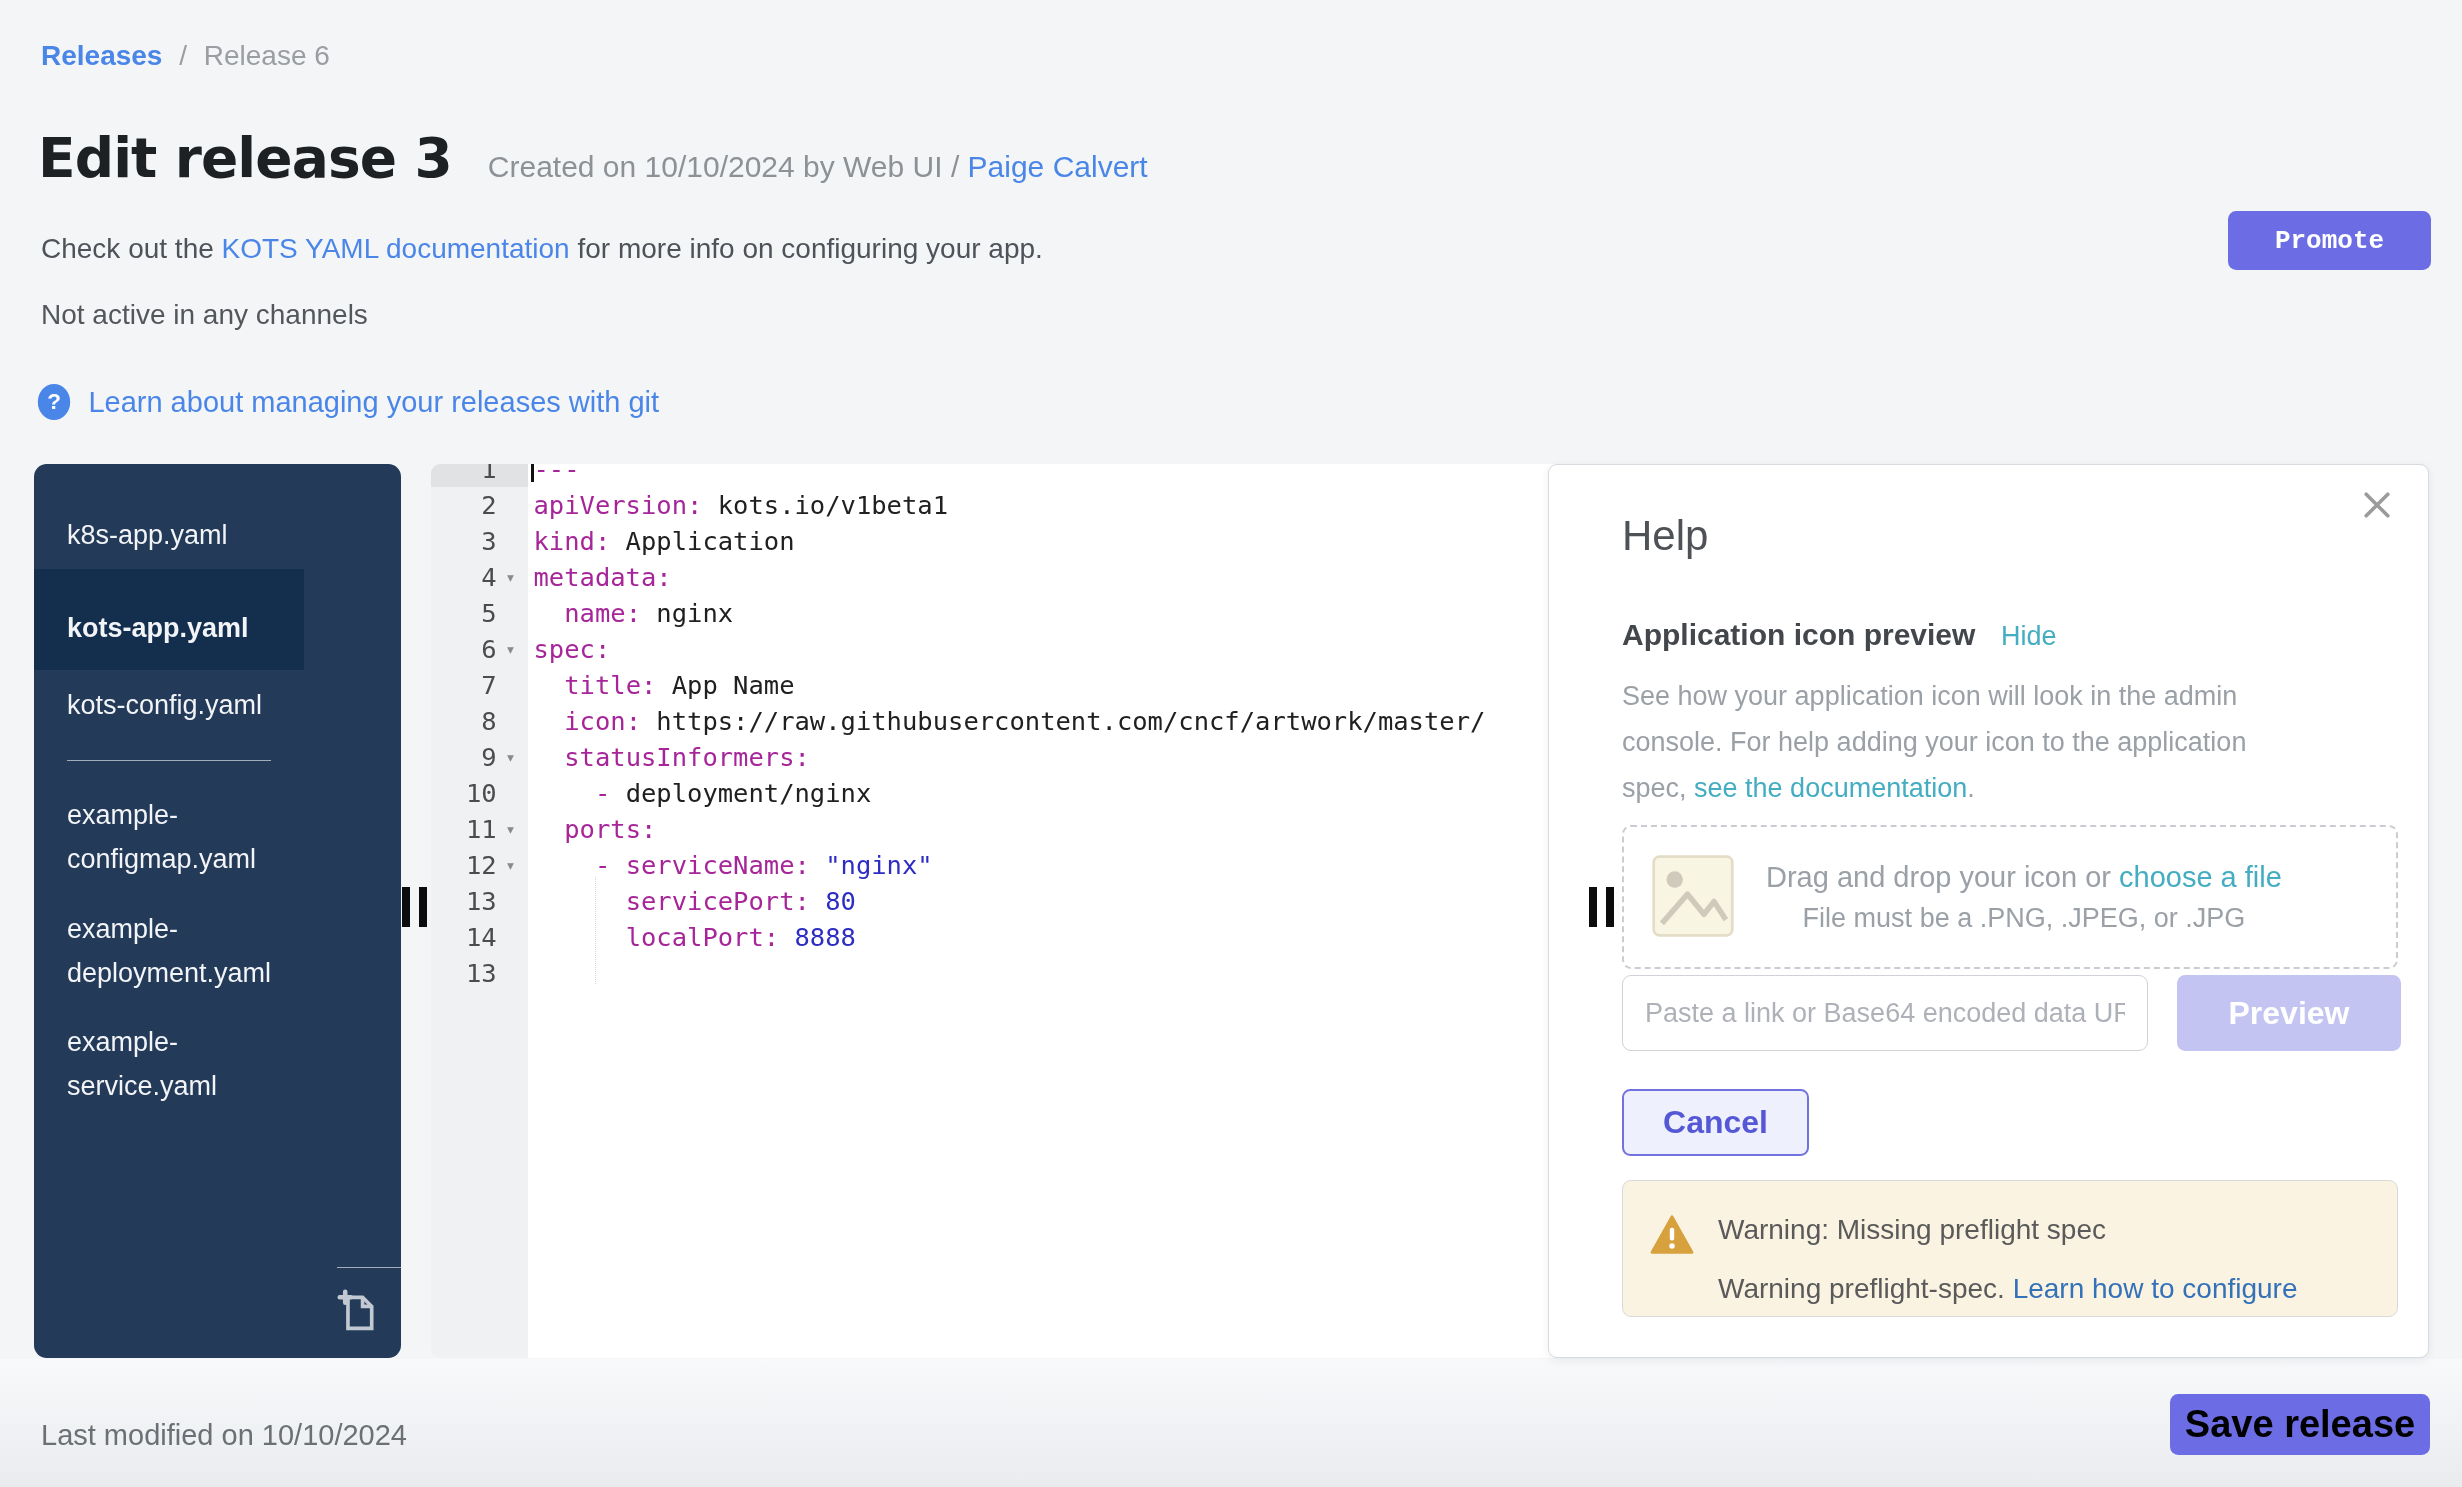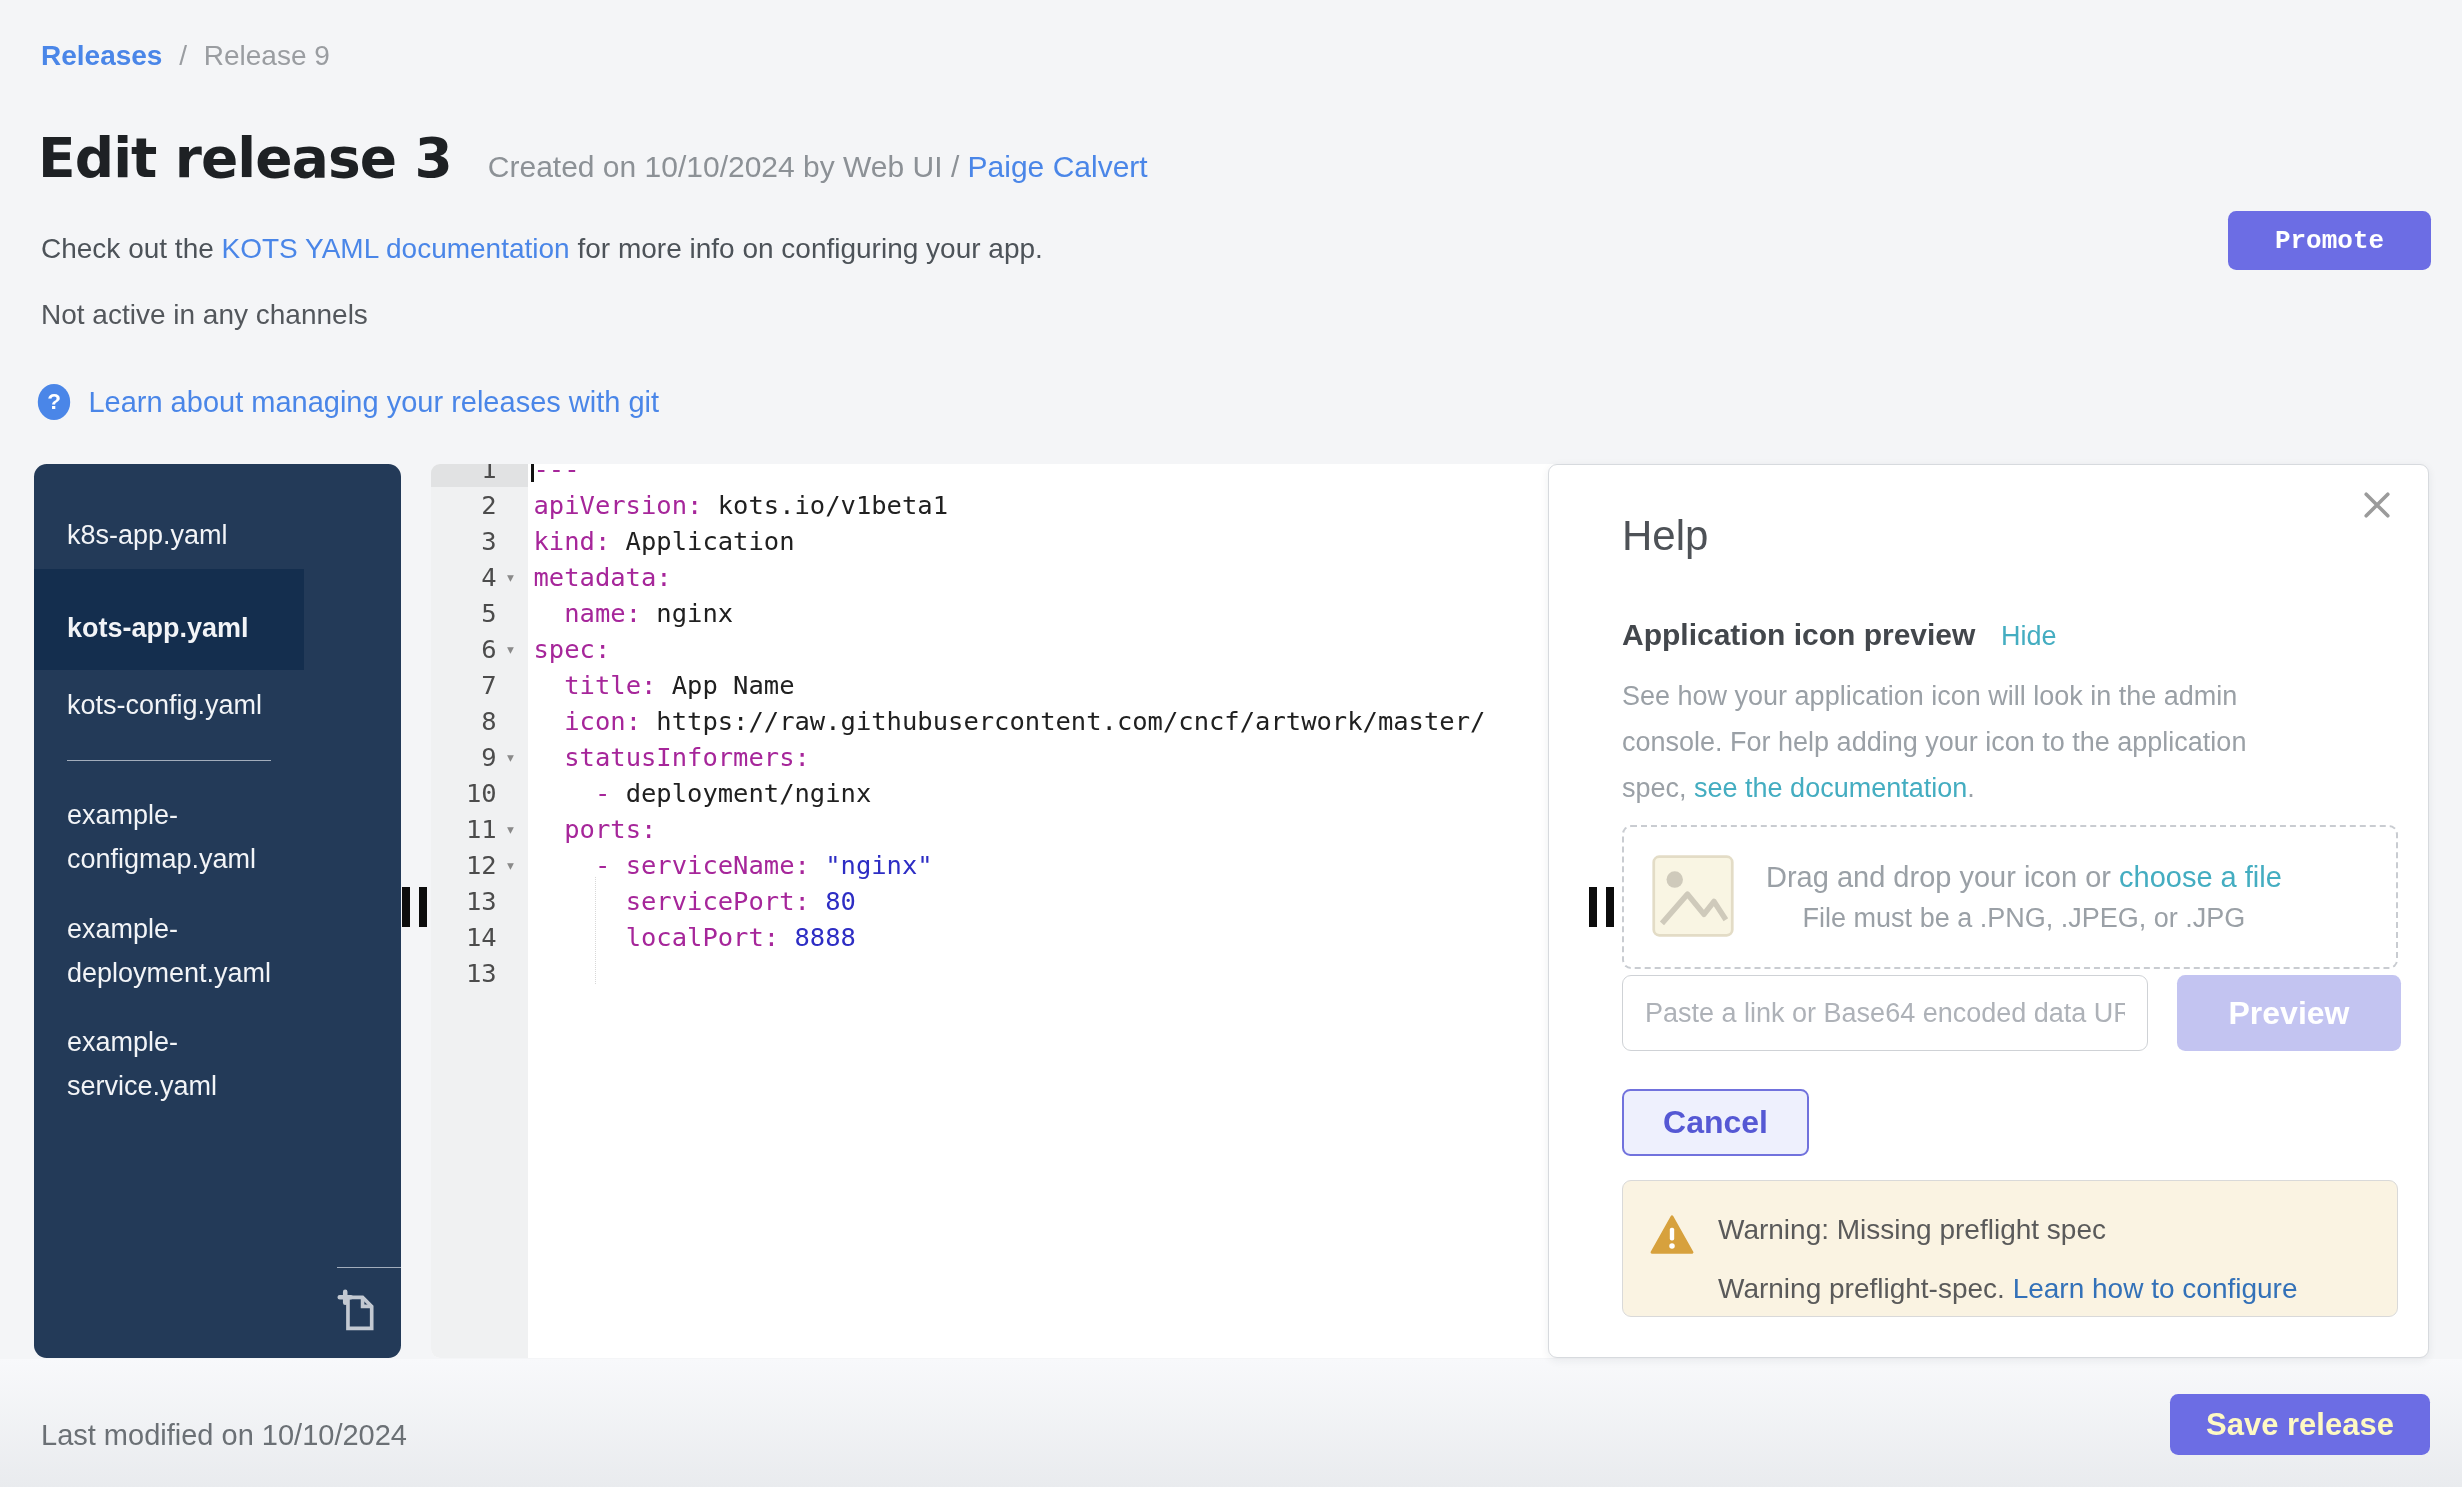--- a/index.html
+++ b/index.html
@@ -98,31 +98,31 @@
     border:1.8px solid #d9d9d9;border-radius:9px;padding:33px 27px 11px 27px;display:flex;gap:24px;}
   .warn-text{font-size:28px;color:#5a5a5a;}
   .warn-line2{margin-top:27px;}
   .warn-link{color:var(--link-dark);cursor:pointer;}
 
   
   .footer{position:absolute;left:0;top:1359px;width:2462px;height:129px;
     background:linear-gradient(#f8f9fb,#e9ebee);}
   .last-modified{position:absolute;left:41px;top:60px;font-size:29px;color:#6b7075;}
   .save-btn{position:absolute;left:2170px;top:35px;width:260px;height:61px;background:var(--accent);
-    border:none;border-radius:8.2px;color:#fef9c3;font-size:31px;font-weight:700;font-family:inherit;cursor:pointer;}
+    border:none;border-radius:8.2px;color:#000000;font-size:38px;font-weight:700;font-family:inherit;cursor:pointer;}
 </style>
 </head>
 <body>
 
 <div class="page">
 
   <div class="breadcrumb">
     <span class="bc-link">Releases</span>
     <span class="bc-sep">/</span>
-    <span class="bc-cur">Release 9</span>
+    <span class="bc-cur">Release 6</span>
   </div>
 
   <div class="page-title-row">
     <span class="page-title">Edit release 3</span>
     <span class="created">
       <span>Created on 10/10/2024 by Web UI / </span><span class="author">Paige Calvert</span>
     </span>
   </div>
 
   <div class="docs-line">

